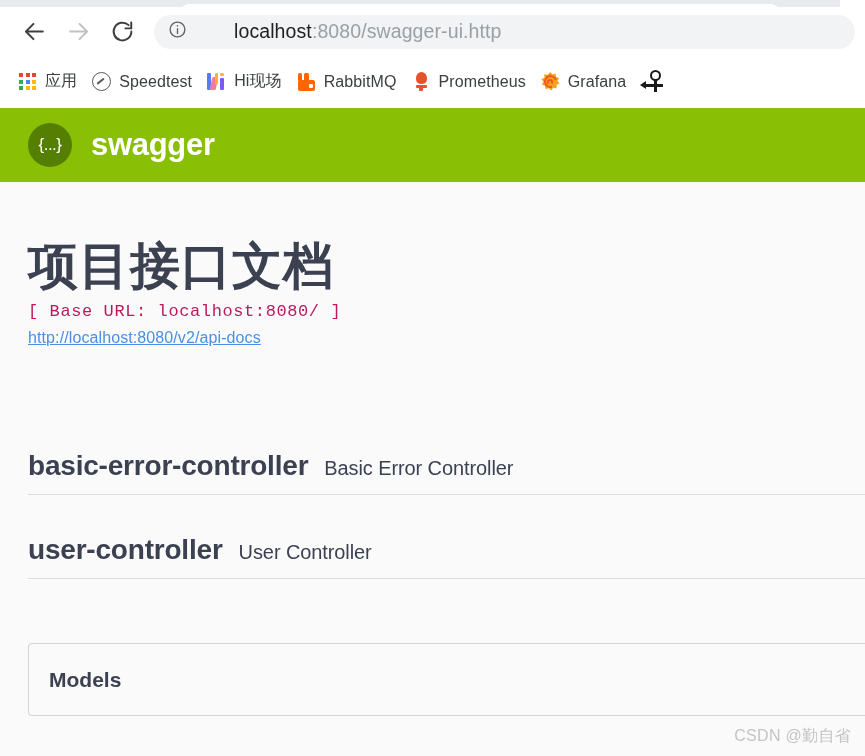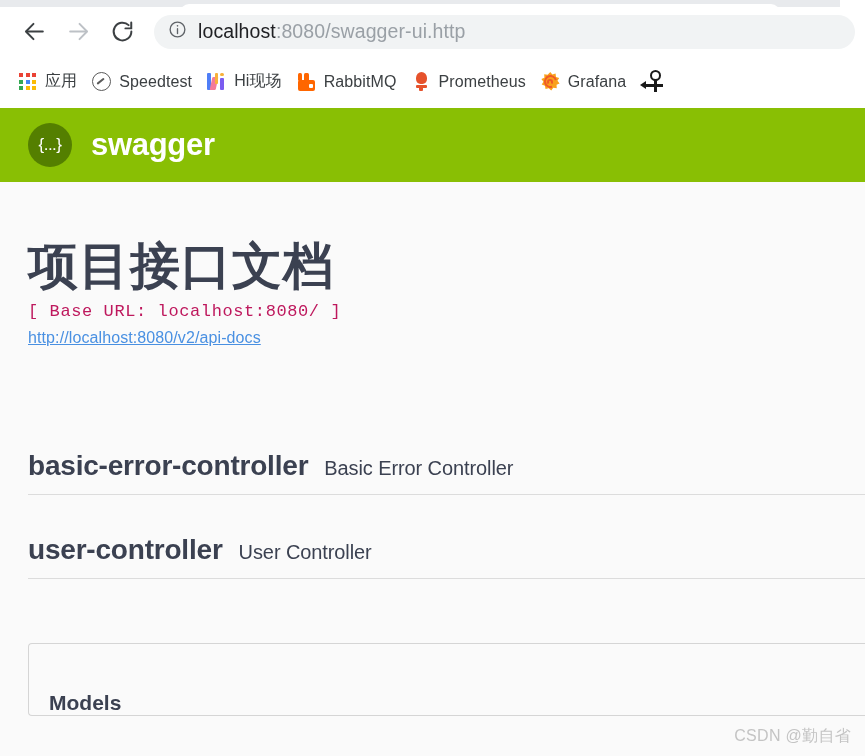--- a/index.html
+++ b/index.html
@@ -73,21 +73,21 @@
     padding: 0 14px;
     margin-right: 10px;
   }
   .info-icon { flex: 0 0 auto; margin-right: 11px; display:block; }
   .url-text {
     font-size: 19.5px;
     color: #9aa0a6;
     white-space: nowrap;
     letter-spacing: 0.1px;
   }
-  .url-host { color: #202124; }
+  .url-host { color: #202124; margin-left: 36px; }
 
   
   .bookmarks {
     position: absolute;
     top: 58px; left: 0;
     width: 865px; height: 47px;
     display: flex;
     align-items: center;
     background: #ffffff;
     overflow: hidden;
@@ -261,21 +261,21 @@
     position: absolute;
     left: 28px;
     top: 461px;
     width: 837px;
     height: 73px;
     border: 1px solid #d5d5d5;
     border-right: none;
     border-radius: 4px 0 0 4px;
     background: #fafafa;
     display: flex;
-    align-items: flex-end;
+    align-items: center;
   }
   .models-title {
     margin-left: 20px;
     font-size: 21px;
     font-weight: bold;
     color: #3b4151;
   }
 
   .watermark {
     position: absolute;

